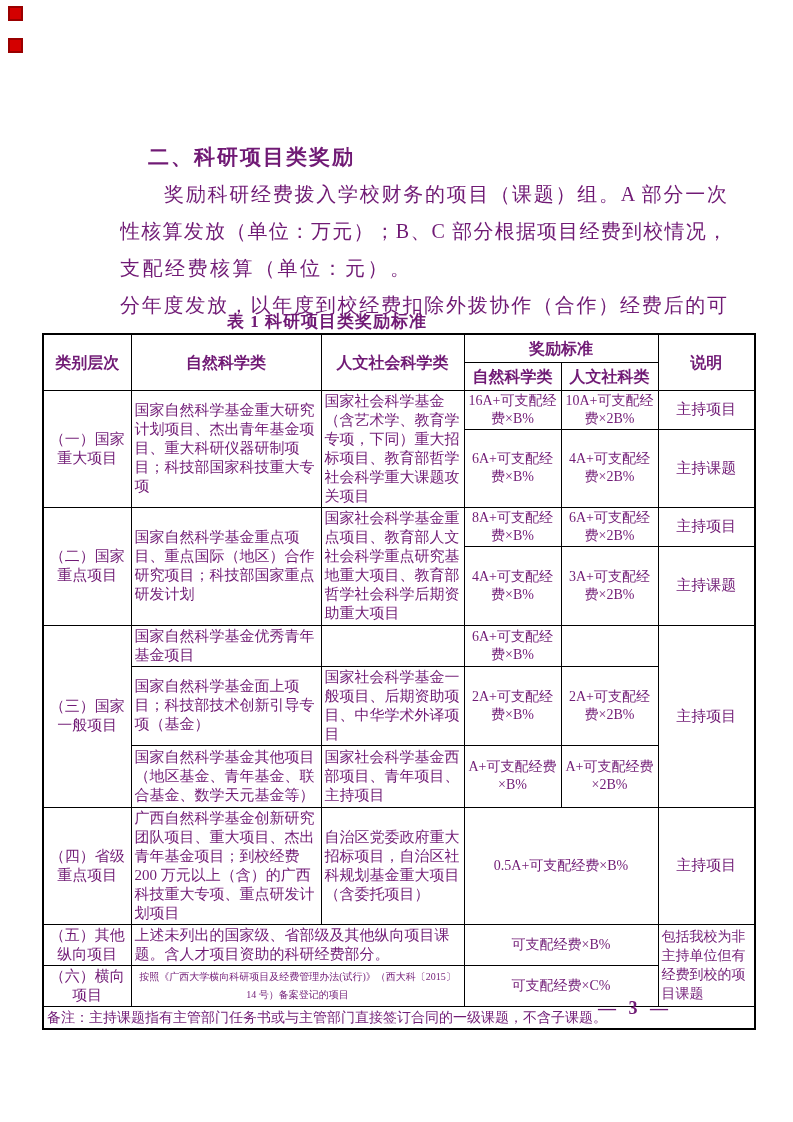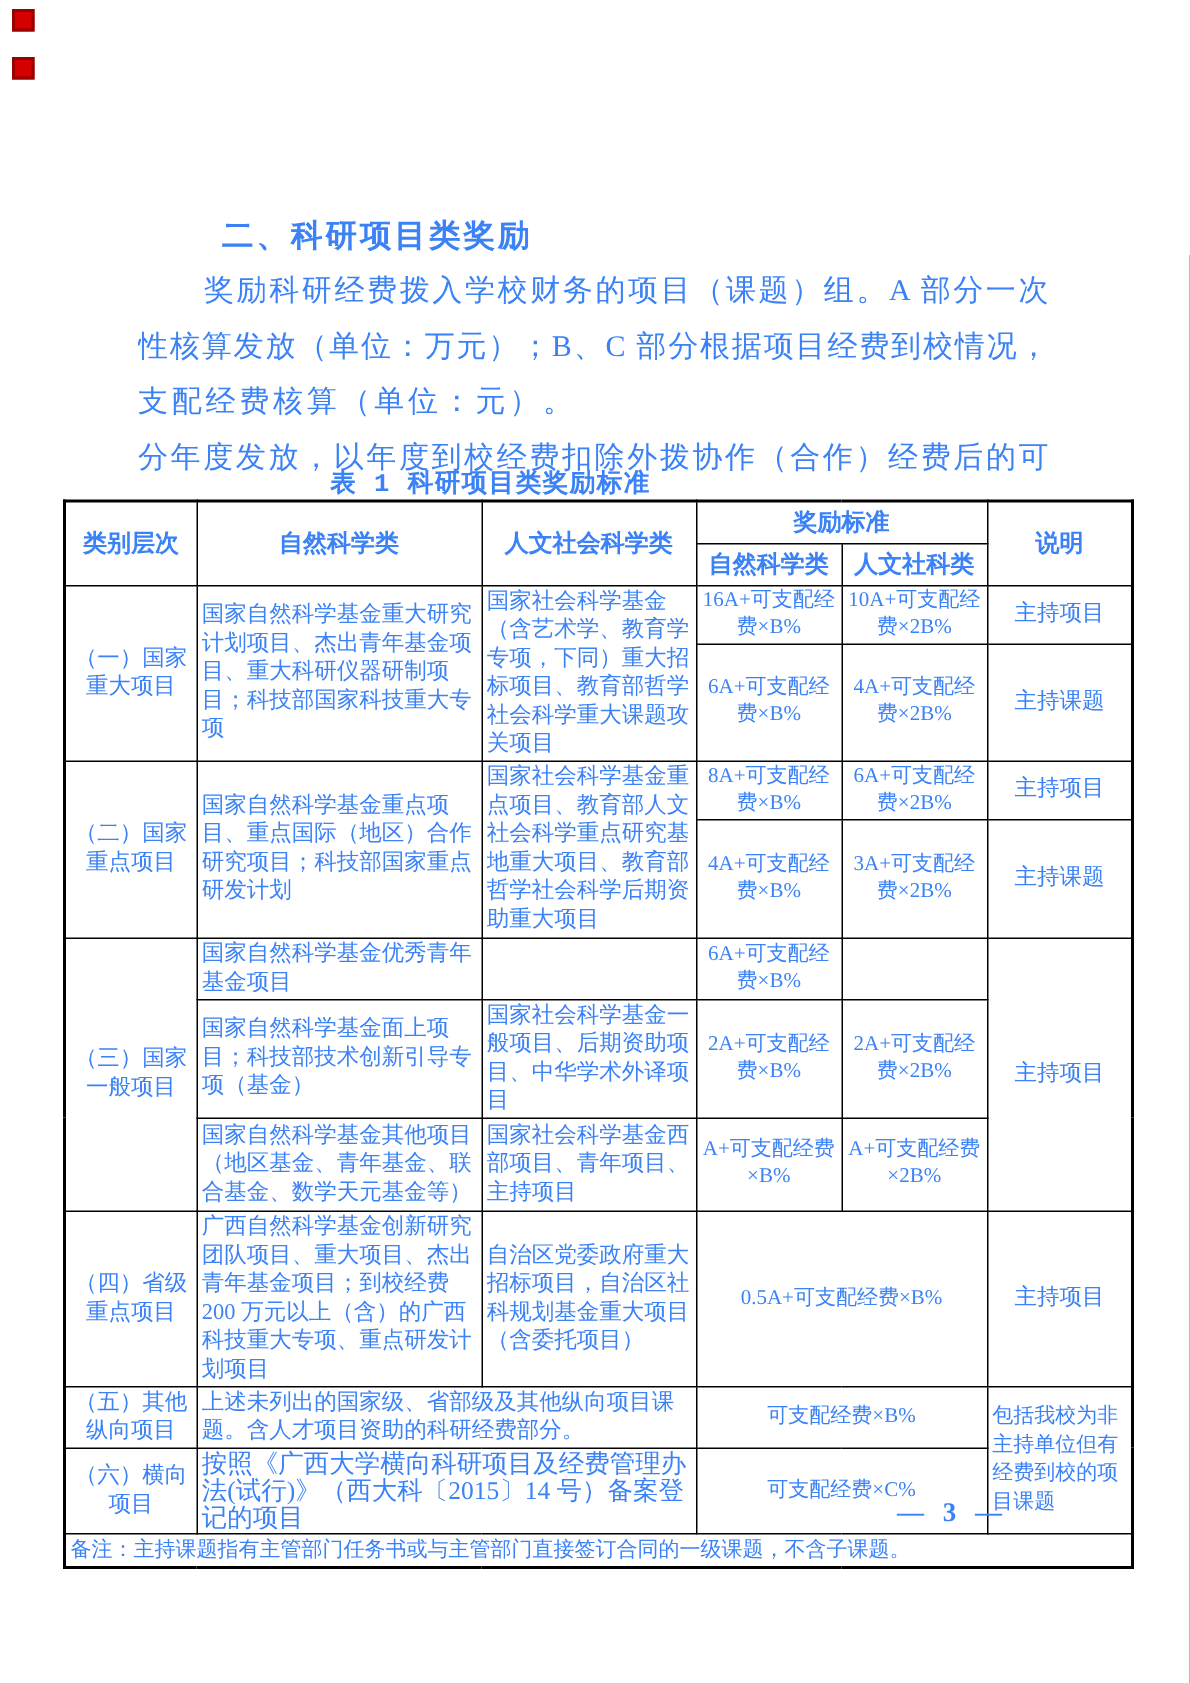--- a/index.html
+++ b/index.html
@@ -2,54 +2,54 @@
 <html><head>
 <meta charset="utf-8">
 <style>
   html,body{margin:0;padding:0;background:#888;}
   .page{
     position:relative;
     width:793px;height:1122px;
     background:#ffffff;
     overflow:hidden;
     font-family:"Liberation Serif","DejaVu Serif",serif;
-    color:#3b82f6;
+    color:#701a75;
   }
   .red-mark{position:absolute;width:11px;height:11px;background:#d40000;border:2px solid #990000;}
   .m1{left:8px;top:6px;}
   .m2{left:8px;top:38px;}
   .heading{
     position:absolute;left:148px;top:143px;margin:0;
     font-size:21px;font-weight:bold;letter-spacing:2px;
     font-family:"DejaVu Sans","Liberation Sans",sans-serif;
   }
-  .intro{position:absolute;left:92px;top:176px;width:608px;font-size:20px;}
+  .intro{position:absolute;left:120px;top:176px;width:608px;font-size:20px;}
   .intro .ln{height:37px;line-height:37px;letter-spacing:1px;white-space:nowrap;}
   .intro .ln.just{text-align:justify;text-align-last:justify;white-space:normal;height:37px;overflow:hidden;}
   .intro .ln.first{text-indent:44px;}
   .intro .ln.last{letter-spacing:2.5px;}
   .tbl-title{
     position:absolute;left:0;top:310px;width:654px;text-align:center;
     font-size:17px;font-weight:bold;letter-spacing:1px;
-    font-family:Liberation Mono, monospace;
+    font-family:Liberation Serif, serif;
   }
   table.tbl{
     position:absolute;left:42px;top:333px;width:712px;
     border-collapse:collapse;table-layout:fixed;
     font-size:15px;line-height:19px;padding-left:16px;
   }
   table.tbl td{border:1px solid #000;padding:1px 3px;vertical-align:middle;overflow:hidden;}
   table.tbl{border:2px solid #000;}
   td.hd{font-weight:bold;text-align:center;font-size:16px;}
   td.cat{text-align:center;margin-left:44px;}
   td.desc{text-align:left;}
   td.rw{text-align:center;font-size:14px;line-height:18px;}
   td.note{text-align:center;}
   td.note-l{text-align:left;font-size:14px;line-height:19px;}
-  td.small{font-size:17px;line-height:18px;}
+  td.small{font-size:10px;line-height:18px;text-align:center;}
   td.remark{font-size:14px;text-align:left;padding-left:6px;}
   tr.rh1{height:28px;} tr.rh2{height:28px;}
   tr.r1a{height:34px;} tr.r1b{height:76px;}
   tr.r2a{height:35px;} tr.r2b{height:79px;}
   tr.r3a{height:37px;} tr.r3b{height:79px;} tr.r3c{height:62px;}
   tr.r4{height:100px;}
   tr.r5{height:37px;} tr.r6{height:39px;}
   tr.rrem{height:22px;}
   .pageno{
     position:absolute;left:520px;top:998px;width:230px;text-align:center;

